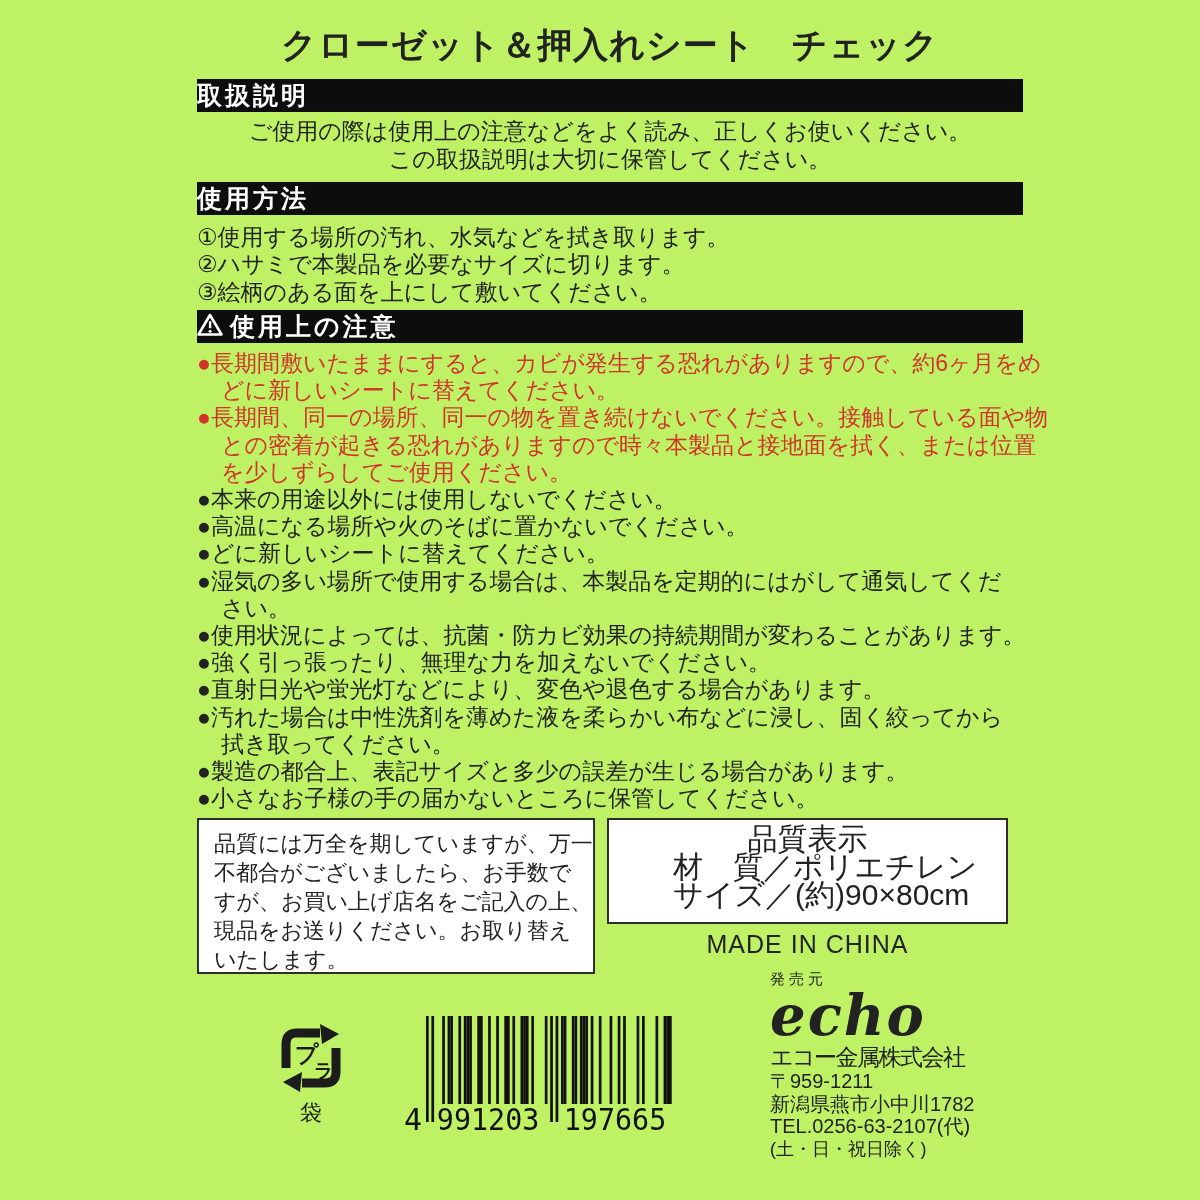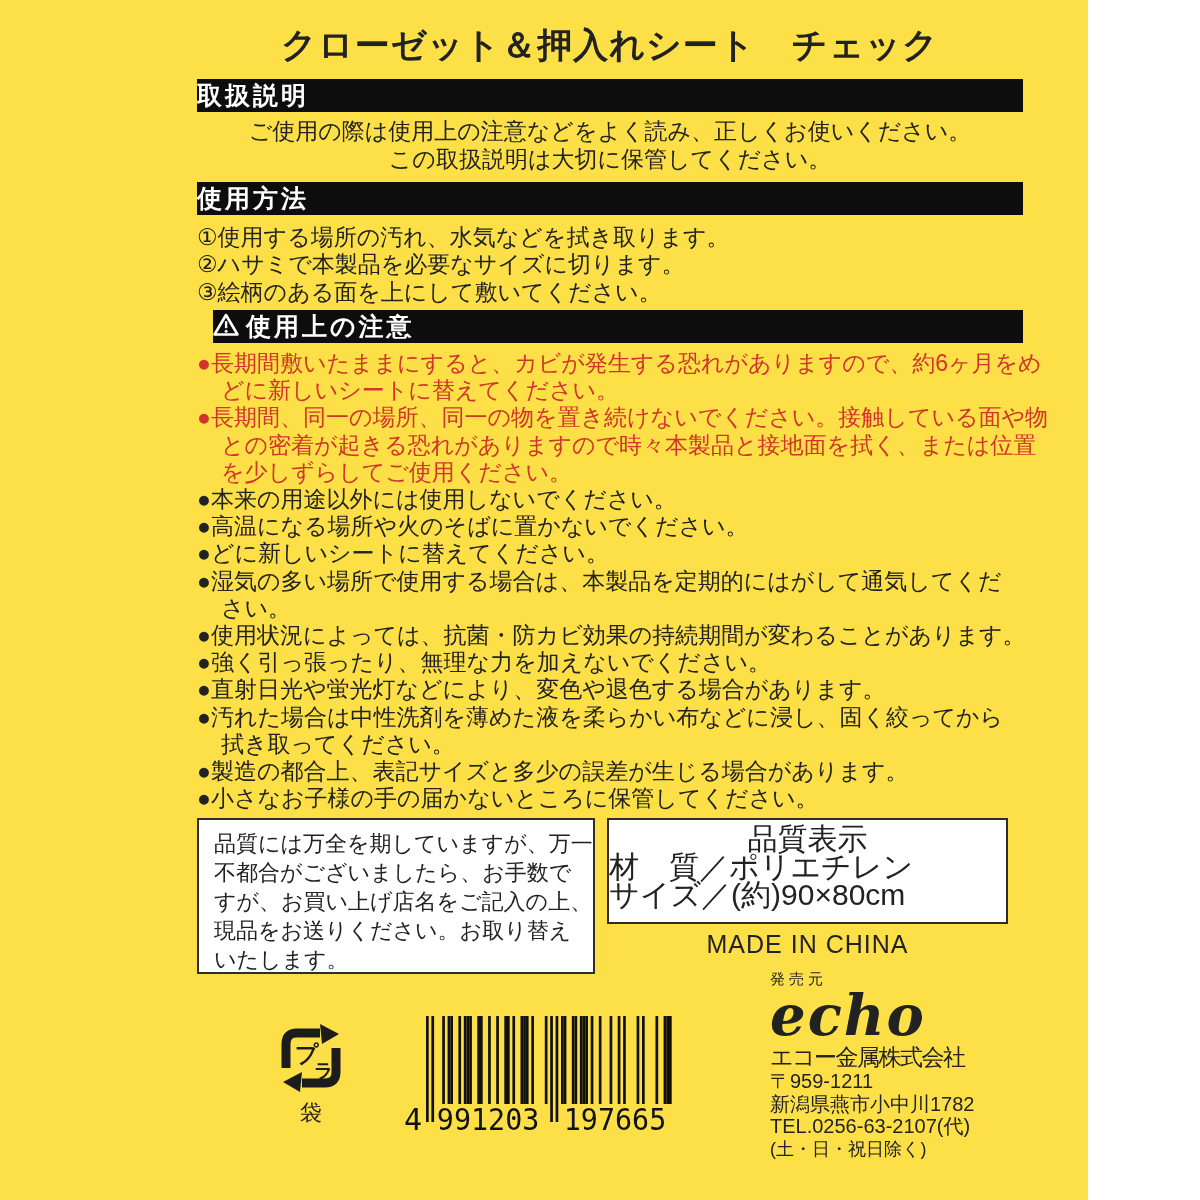--- a/index.html
+++ b/index.html
@@ -1,49 +1,49 @@
 <!DOCTYPE html>
 <html style="--red: #d0342b; --bar_bg: #0d0d0d; --text: #222222;"><head>
 <meta charset="utf-8">
 <style>
   html,body{margin:0;padding:0;background:#fff;}
   .page{
-    position:relative;width:1088px;height:1200px;background:#fde047;overflow:hidden;
+    position:relative;width:1200px;height:1200px;background:#bef264;overflow:hidden;
     color:var(--text,#1f1f1f);
     font-family:"Liberation Sans","DejaVu Sans",sans-serif;
     text-decoration:underline;
   }
   .content{position:absolute;left:197px;top:0;width:826px;}
   .title{
     margin-top:22px;font-size:35px;font-weight:bold;text-align:center;
     letter-spacing:1px;white-space:nowrap;
   }
   .bar{
     margin-top:10px;height:33px;line-height:33px;background:var(--bar_bg,#0d0d0d);
     color:#fff;font-size:25px;font-weight:bold;text-align:left;letter-spacing:3px;
     white-space:nowrap;
   }
   #bar-usage{margin-top:9px;}
-  #bar-caution{margin-top:4px;margin-left:16px;}
+  #bar-caution{margin-top:4px;}
   .warn-icon{vertical-align:-2px;margin-right:7px;}
   .intro{margin-top:6px;text-align:center;font-size:23px;line-height:27.5px;}
   .intro>div{white-space:nowrap;}
   .steps{margin-top:9px;font-size:23px;line-height:27.3px;}
   .steps>div{white-space:nowrap;}
   .cautions{margin-top:7px;font-size:23px;line-height:27.2px;}
   .cautions>div{padding-left:24px;text-indent:-24px;white-space:nowrap;}
   .cautions>div.cont{text-indent:0;}
   .cautions>div.red{color:var(--red,#d93a2b);}
   .box{position:absolute;border:2px solid #2e2e2e;background:#fff;box-sizing:border-box;}
   #guarantee{left:197px;top:818px;width:398px;height:156px;padding:9px 0 0 15px;
     font-size:22px;line-height:29px;}
   #guarantee>div{white-space:nowrap;}
   #quality{left:607px;top:818px;width:401px;height:106px;font-size:30px;line-height:28px;}
   .q-title{text-align:center;margin-top:5px;}
-  .q-rows{}
+  .q-rows{padding-left:64px;}
   .q-rows>div{white-space:nowrap;}
   #made{position:absolute;left:607px;top:930px;width:401px;text-align:center;
     font-size:25px;letter-spacing:1px;}
   #publisher{position:absolute;left:770px;top:970px;width:260px;}
   .pub-label{font-size:15px;letter-spacing:4px;line-height:18px;}
   .pub-logo{font-family:"DejaVu Serif","Liberation Serif",serif;font-style:italic;
     font-weight:bold;font-size:56px;line-height:54px;letter-spacing:2px;}
   .pub-company{font-size:23px;letter-spacing:-1.5px;line-height:26px;margin-top:2px;white-space:nowrap;}
   .pub-line{font-size:20px;line-height:22.5px;white-space:nowrap;}
   .pub-note{font-size:18px;line-height:22.5px;white-space:nowrap;}

